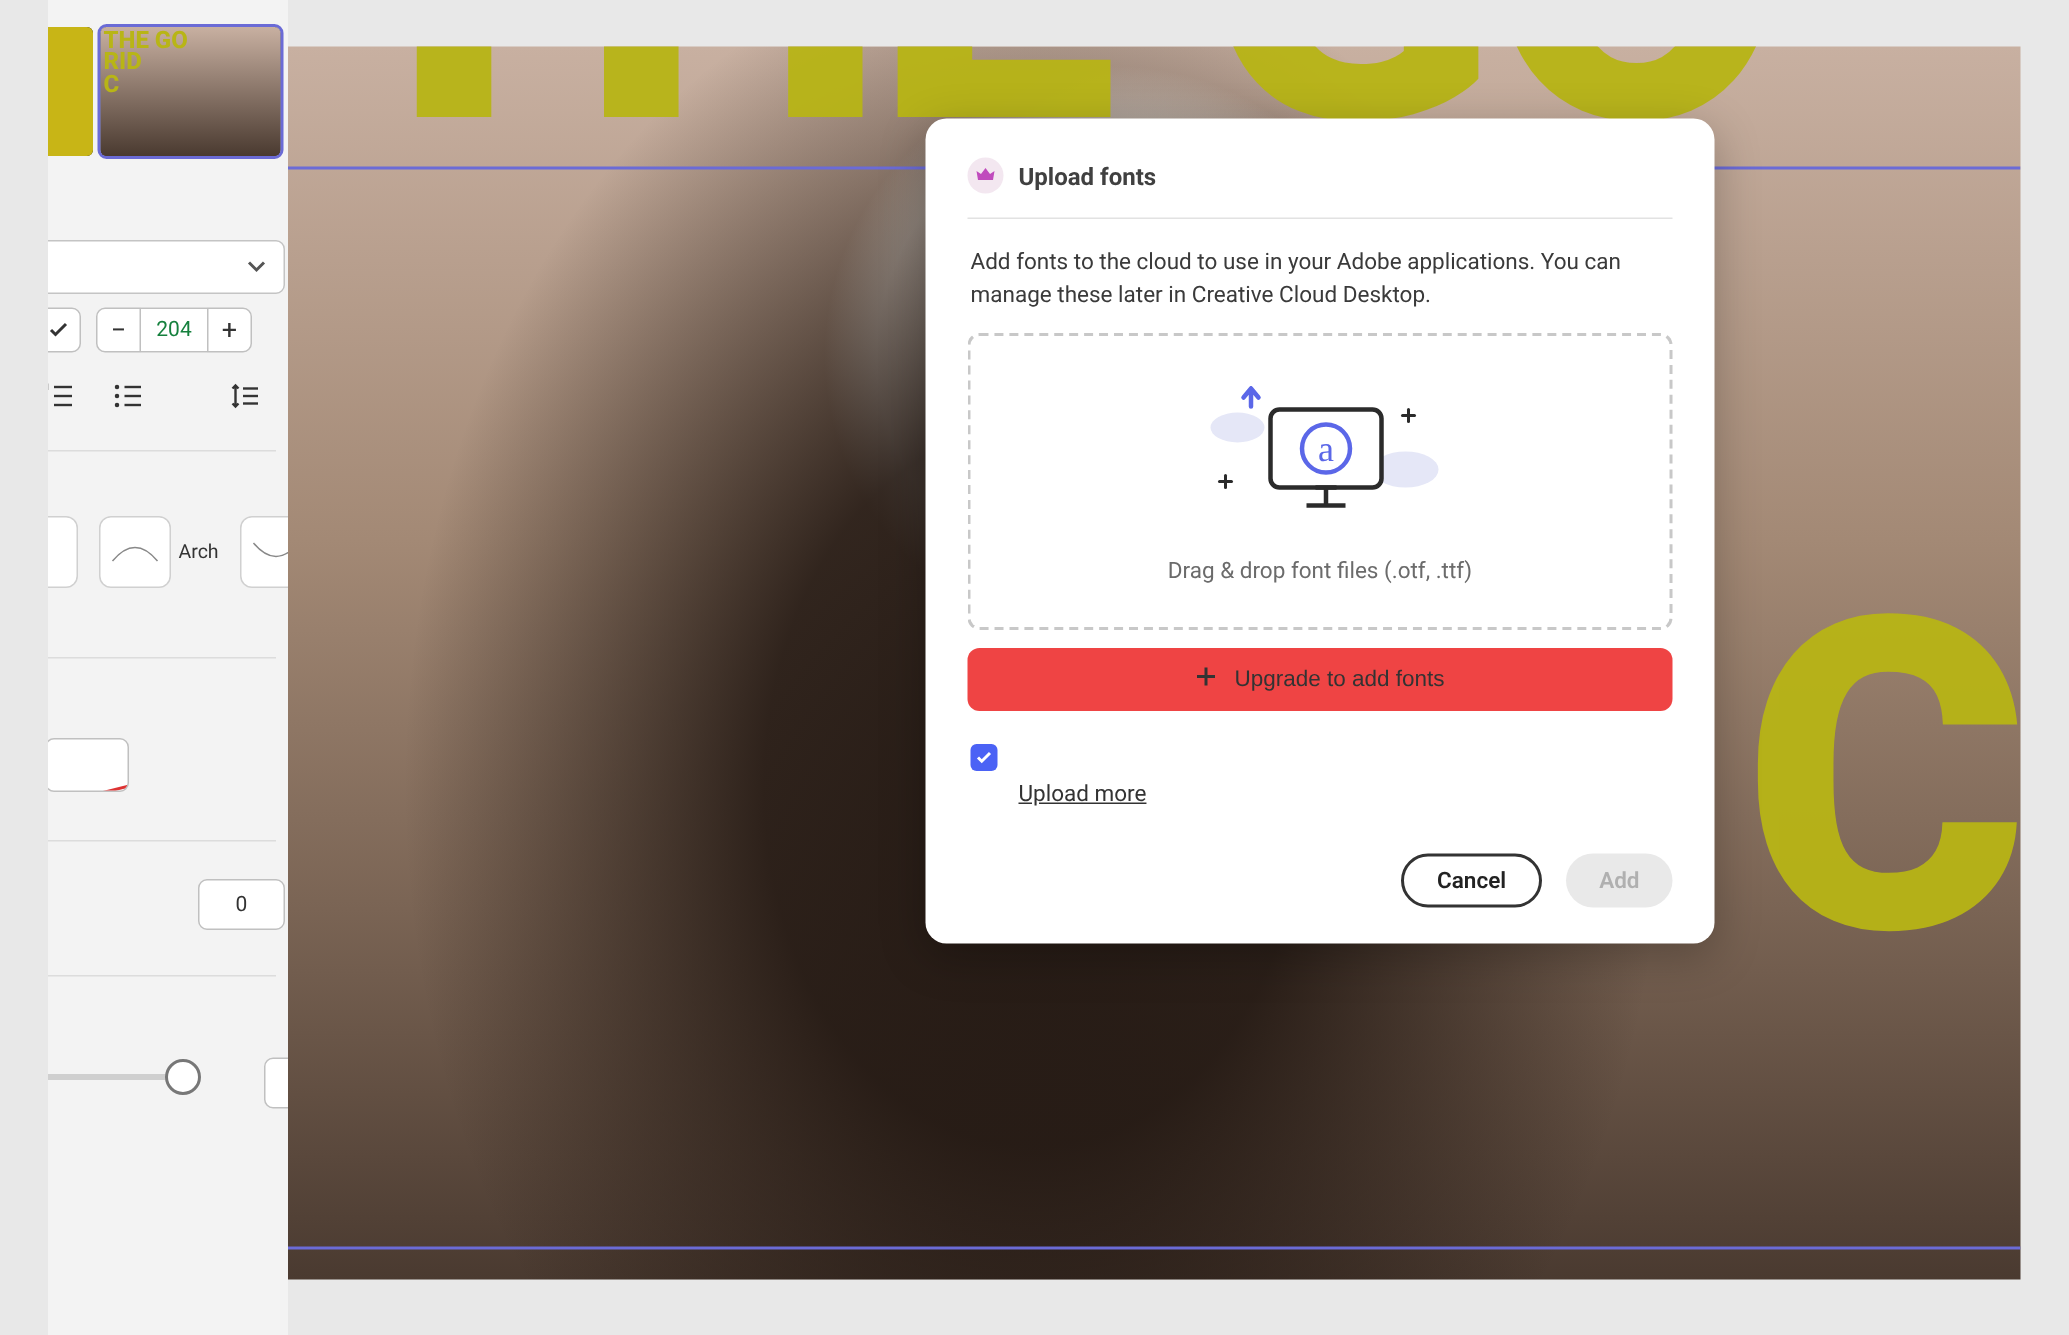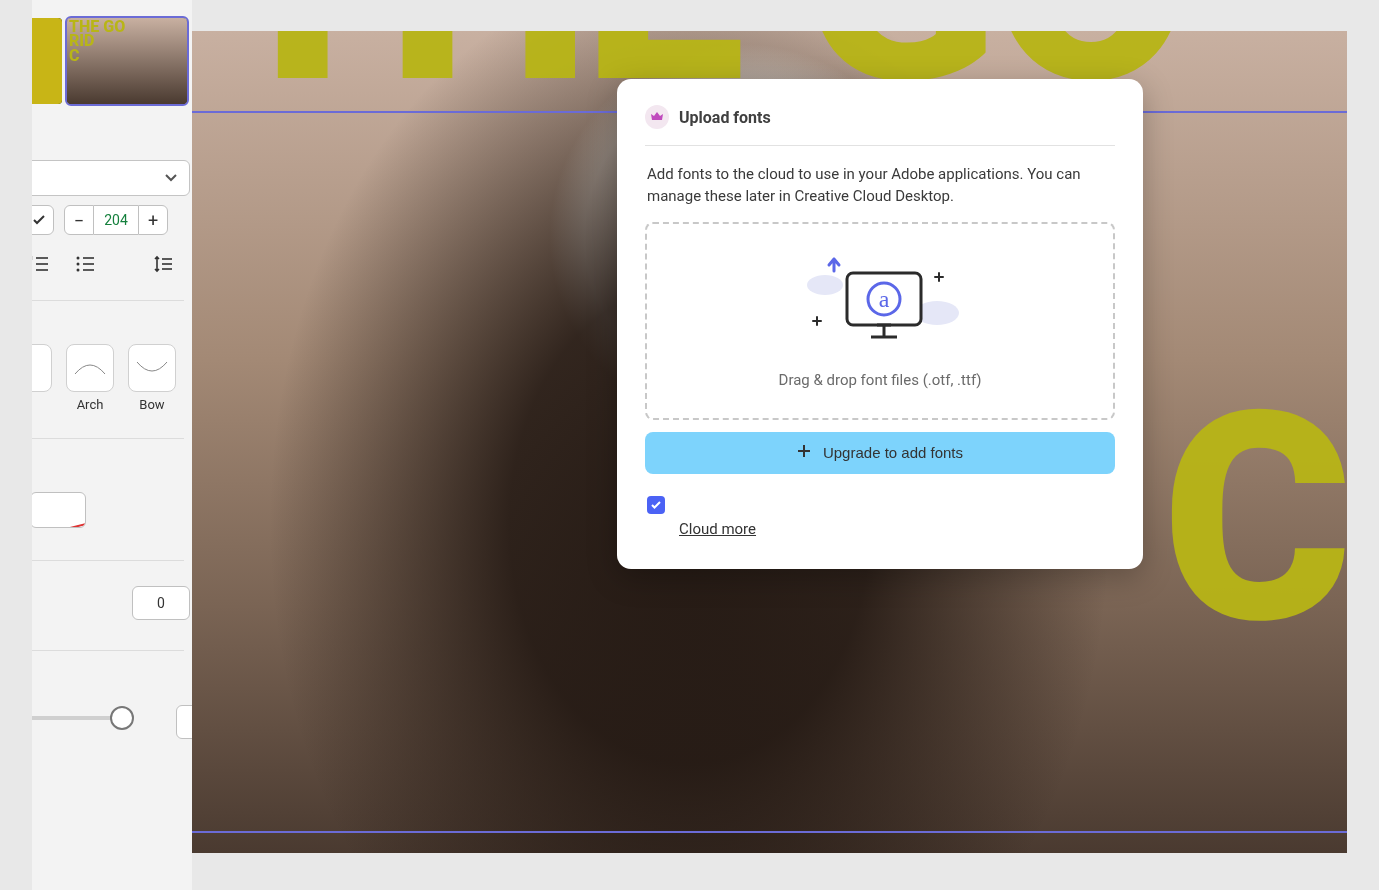--- a/index.html
+++ b/index.html
@@ -135,21 +135,21 @@
     .icon-btns {
       position:absolute; left:-6px; top:250px;
       display:flex; gap:18px;
     }
     .ibtn { width:28px;height:28px;display:flex;align-items:center;justify-content:center;}
 
     .shape-items {
       position:absolute; left:-6px; top:344px;
       display:flex; gap:14px;
     }
-    .shape-item { display:flex;flex-direction:column;align-items:center;gap:5px;}
+    .shape-item { display:flex;align-items:center;gap:5px;}
     .shape-tile {
       width:48px;height:48px;border:1px solid #d0d0d0;border-radius:8px;background:#fff;
       display:flex;align-items:center;justify-content:center;font-size:8px;color:#999;
     }
     .shape-label { font-size:13px; color:#333;}
     .hr { position:absolute; left:-50px; right:8px; height:1px; background:#dcdcdc;}
 
     .outline-sw {
       position:absolute; left:-2px; top:492px;
       width:56px;height:36px;border:1px solid #c0c0c0;border-radius:6px;background:#fff;
@@ -207,21 +207,21 @@
       border:2px dashed #c8c8c8;
       border-radius:8px;
       height:198px;
       display:flex;flex-direction:column;align-items:center;justify-content:center;gap:18px;
       color:#6b6b6b; font-size:15px;
     }
     .dz-art { width:170px; height:100px; position:relative;}
     .upgrade-btn {
       margin-top:12px;
       width:100%; height:42px;
-      background:#7dd3fc; border:none; border-radius:8px;
+      background:#ef4444; border:none; border-radius:8px;
       display:flex;align-items:center;justify-content:center;gap:12px;
       font-size:15px; color:#333;
     }
     .ack-row {
       display:flex; gap:14px; padding:20px 2px 4px; align-items:flex-start;
     }
     .ack-check {
       width:18px;height:18px;border-radius:4px;background:#4b62f5;
       display:flex;align-items:center;justify-content:center;flex:none;margin-top:2px;
     }
@@ -406,17 +406,21 @@
   </button>
 
   <div class="ack-row">
     <div class="ack-check">
       <svg width="12" height="12" viewBox="0 0 12 12">
           <path d="M2 6l2.5 2.5L10 3" stroke="#fff" stroke-width="2" fill="none"></path>
         </svg>
     </div>
     <div class="ack-text">
       <br>
-      <a href="#" class="learn-link">Cloud more</a>
-    </div>
-  </div>
-
+      <a href="#" class="learn-link">Upload more</a>
+    </div>
+  </div>
+
+  <div class="modal-actions">
+    <div class="btn btn-cancel">Cancel</div>
+    <div class="btn btn-add">Add</div>
+  </div>
 </div>
 
 </body></html>

